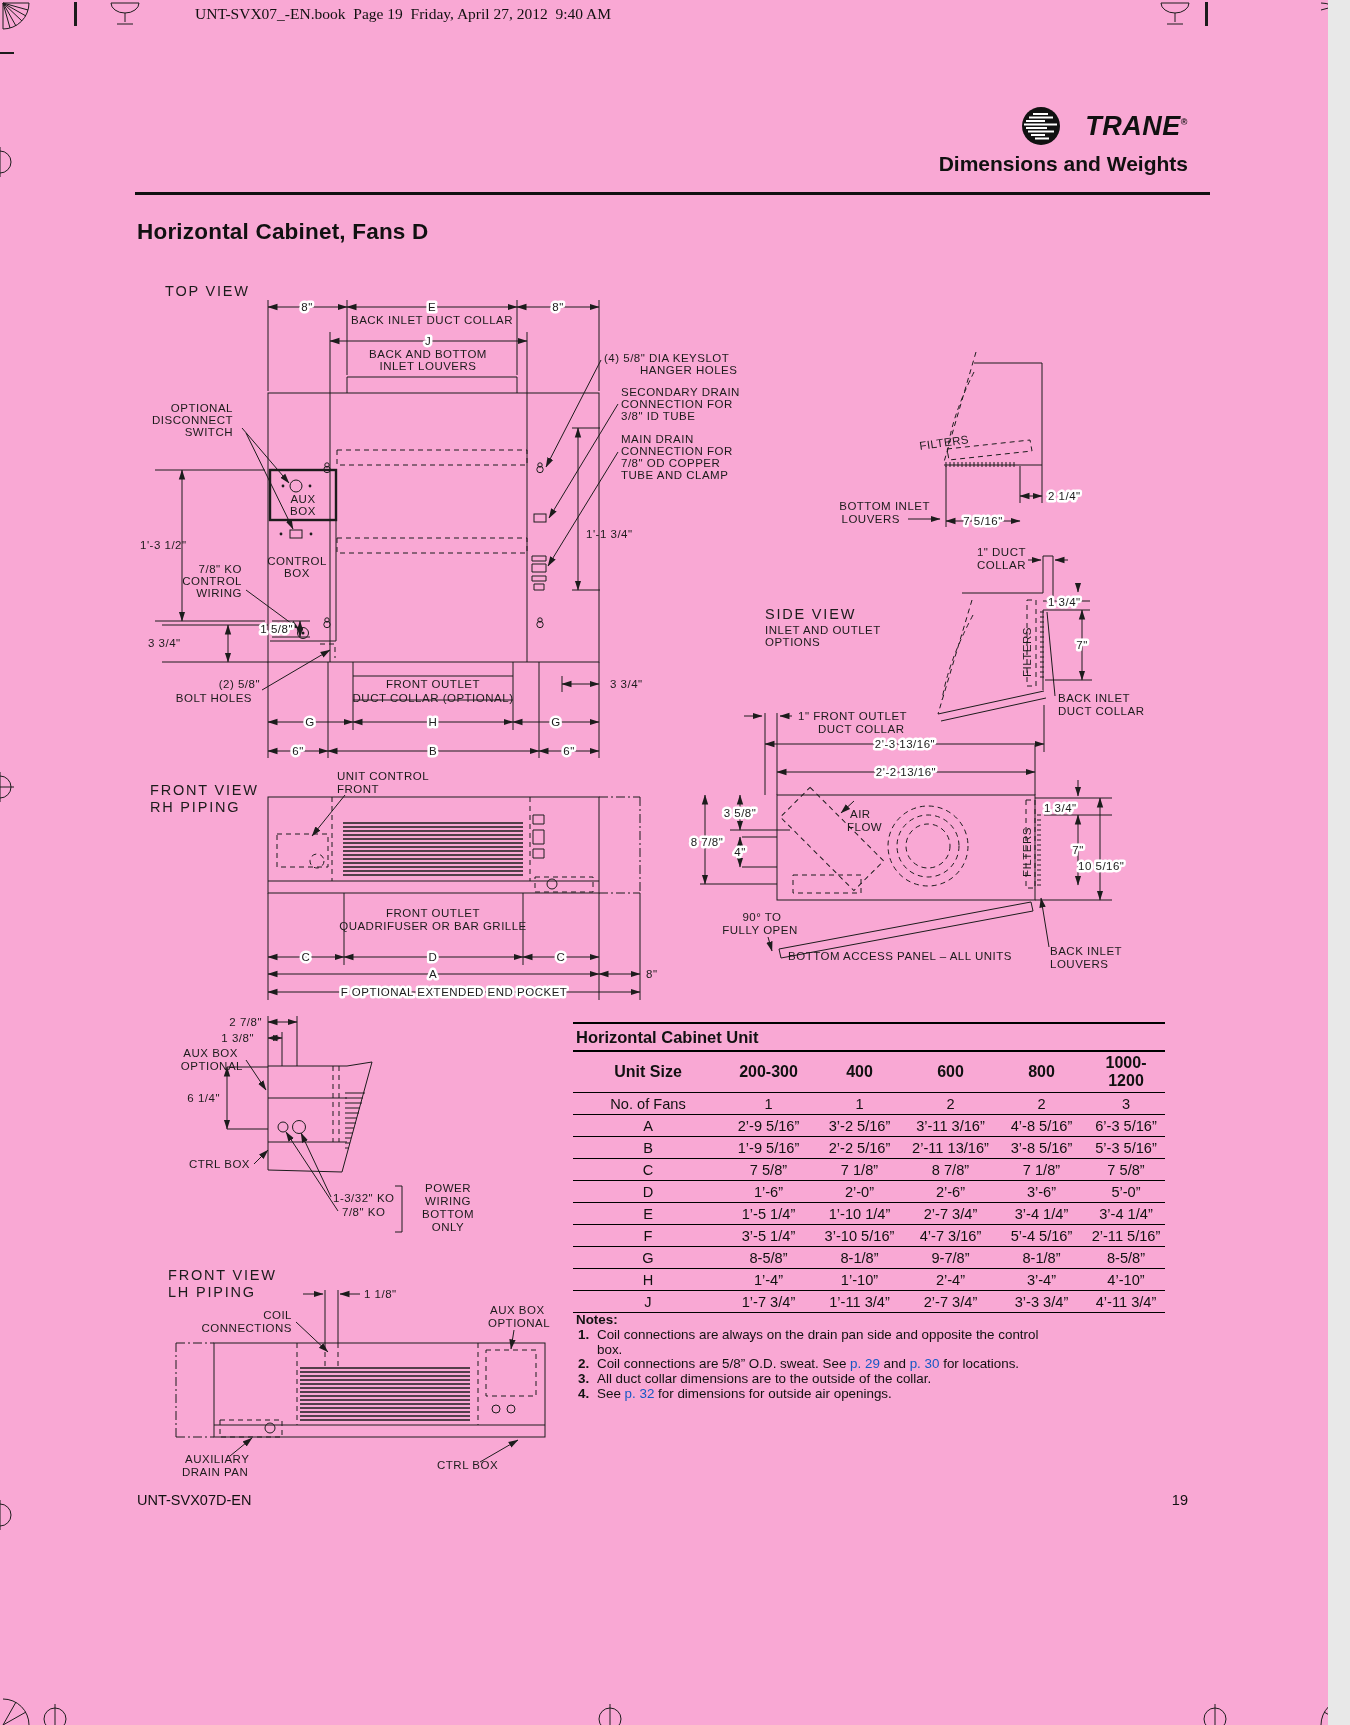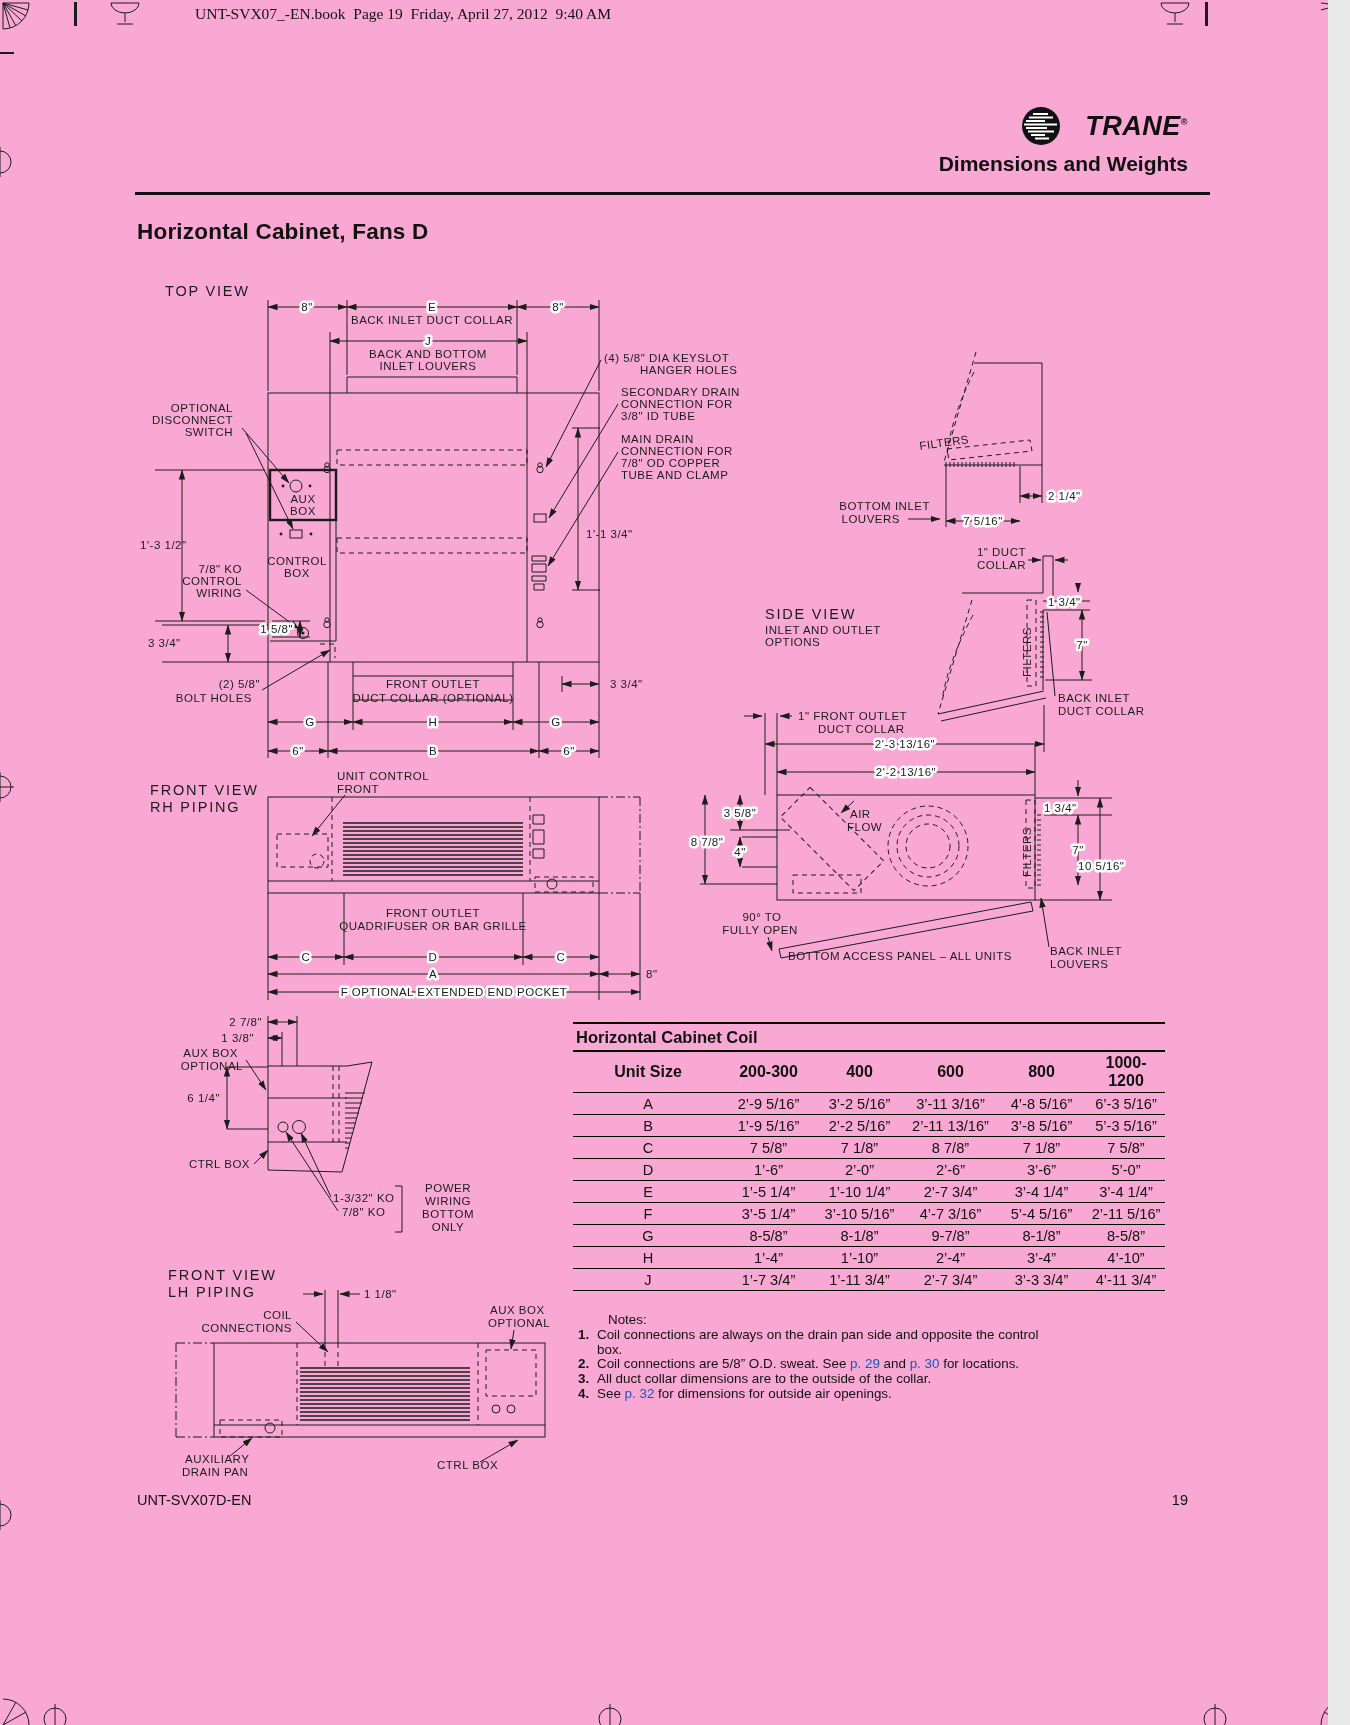--- a/index.html
+++ b/index.html
@@ -19,21 +19,21 @@
   
   #dims-table{top:1022px;left:573px;width:592px;}
   #dims-table table{border-collapse:collapse;width:592px;table-layout:fixed;}
   #dims-table td,#dims-table th{font-family:"Liberation Sans",sans-serif;border-bottom:1.8px solid #000;
      padding:2px 2px;text-align:center;font-size:14.6px;height:17px;}
   #dims-table .ttl{border-top:2.6px solid #000;border-bottom:2px solid #000;text-align:left;
      font-size:16.5px;font-weight:bold;padding:4px 2px 3px 3px;}
   #dims-table th{font-size:16px;font-weight:bold;}
   
   #notes{top:1313px;left:576px;width:470px;font-size:13.4px;line-height:14.8px;}
-  #notes .nh{font-weight:normal;margin-left:32px;}
+  #notes .nh{font-weight:bold;}
   .note{position:relative;padding-left:21px;}
   .note .num{position:absolute;left:2px;font-weight:bold;}
   .plink{text-decoration:none;}
 
   
   svg text{font-family:"Liberation Sans",sans-serif;}
   .cad{font-size:11.5px;fill:#1c1c1c;letter-spacing:.5px;}
   .vt{font-size:14.5px;letter-spacing:1.8px;}
   .mid{text-anchor:middle;} .end{text-anchor:end;}
   .halo{paint-order:stroke;stroke:#fff;stroke-width:5px;stroke-linejoin:round;}
@@ -432,31 +432,39 @@
       <colgroup>
           <col style="width:150px">
           <col style="width:91px">
           <col style="width:91px">
           <col style="width:91px">
           <col style="width:91px">
           <col style="width:78px">
         </colgroup>
       <tbody>
           <tr>
-            <td class="ttl" colspan="6">Horizontal Cabinet Coil</td>
+            <td class="ttl" colspan="6">Horizontal Cabinet Unit</td>
           </tr>
       <tr>
         <th>Unit Size</th>
         <th>200-300</th>
         <th>400</th>
         <th>600</th>
         <th>800</th>
         <th>1000-1200</th>
       </tr>
       <tr>
+            <td>No. of Fans</td>
+            <td>1</td>
+            <td>1</td>
+            <td>2</td>
+            <td>2</td>
+            <td>3</td>
+          </tr>
+      <tr>
             <td>A</td>
             <td>2’-9 5/16”</td>
             <td>3’-2 5/16”</td>
             <td>3’-11 3/16”</td>
             <td>4’-8 5/16”</td>
             <td>6’-3 5/16”</td>
           </tr>
       <tr>
             <td>B</td>
             <td>1’-9 5/16”</td>

